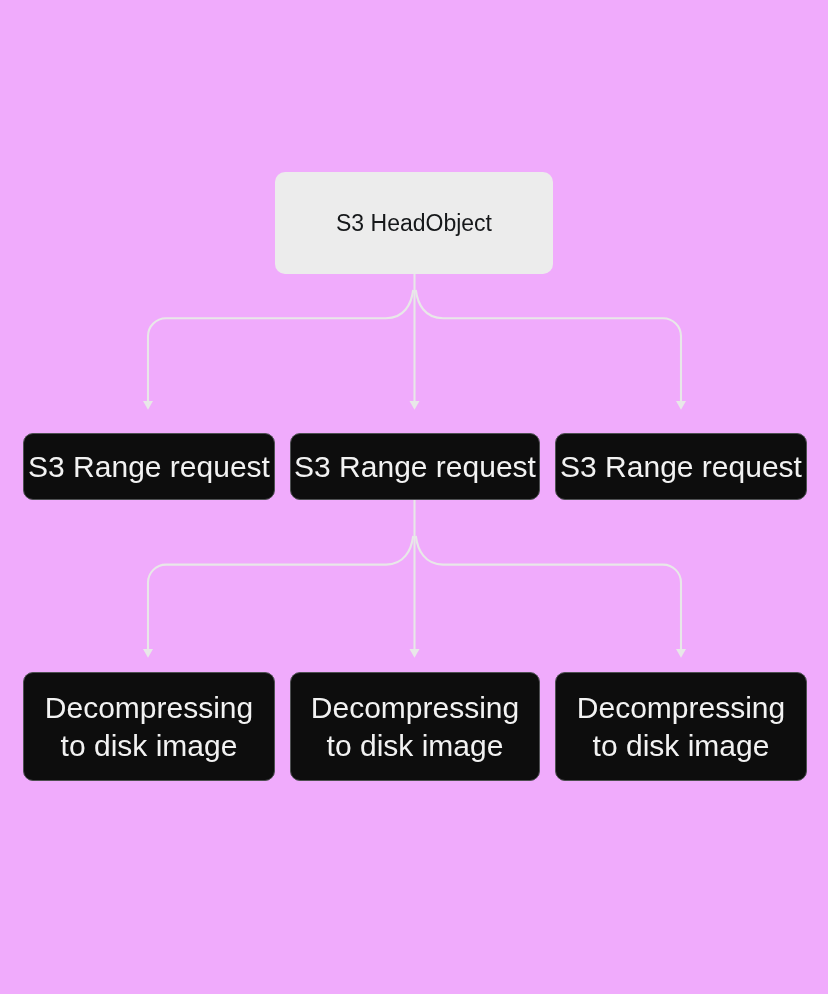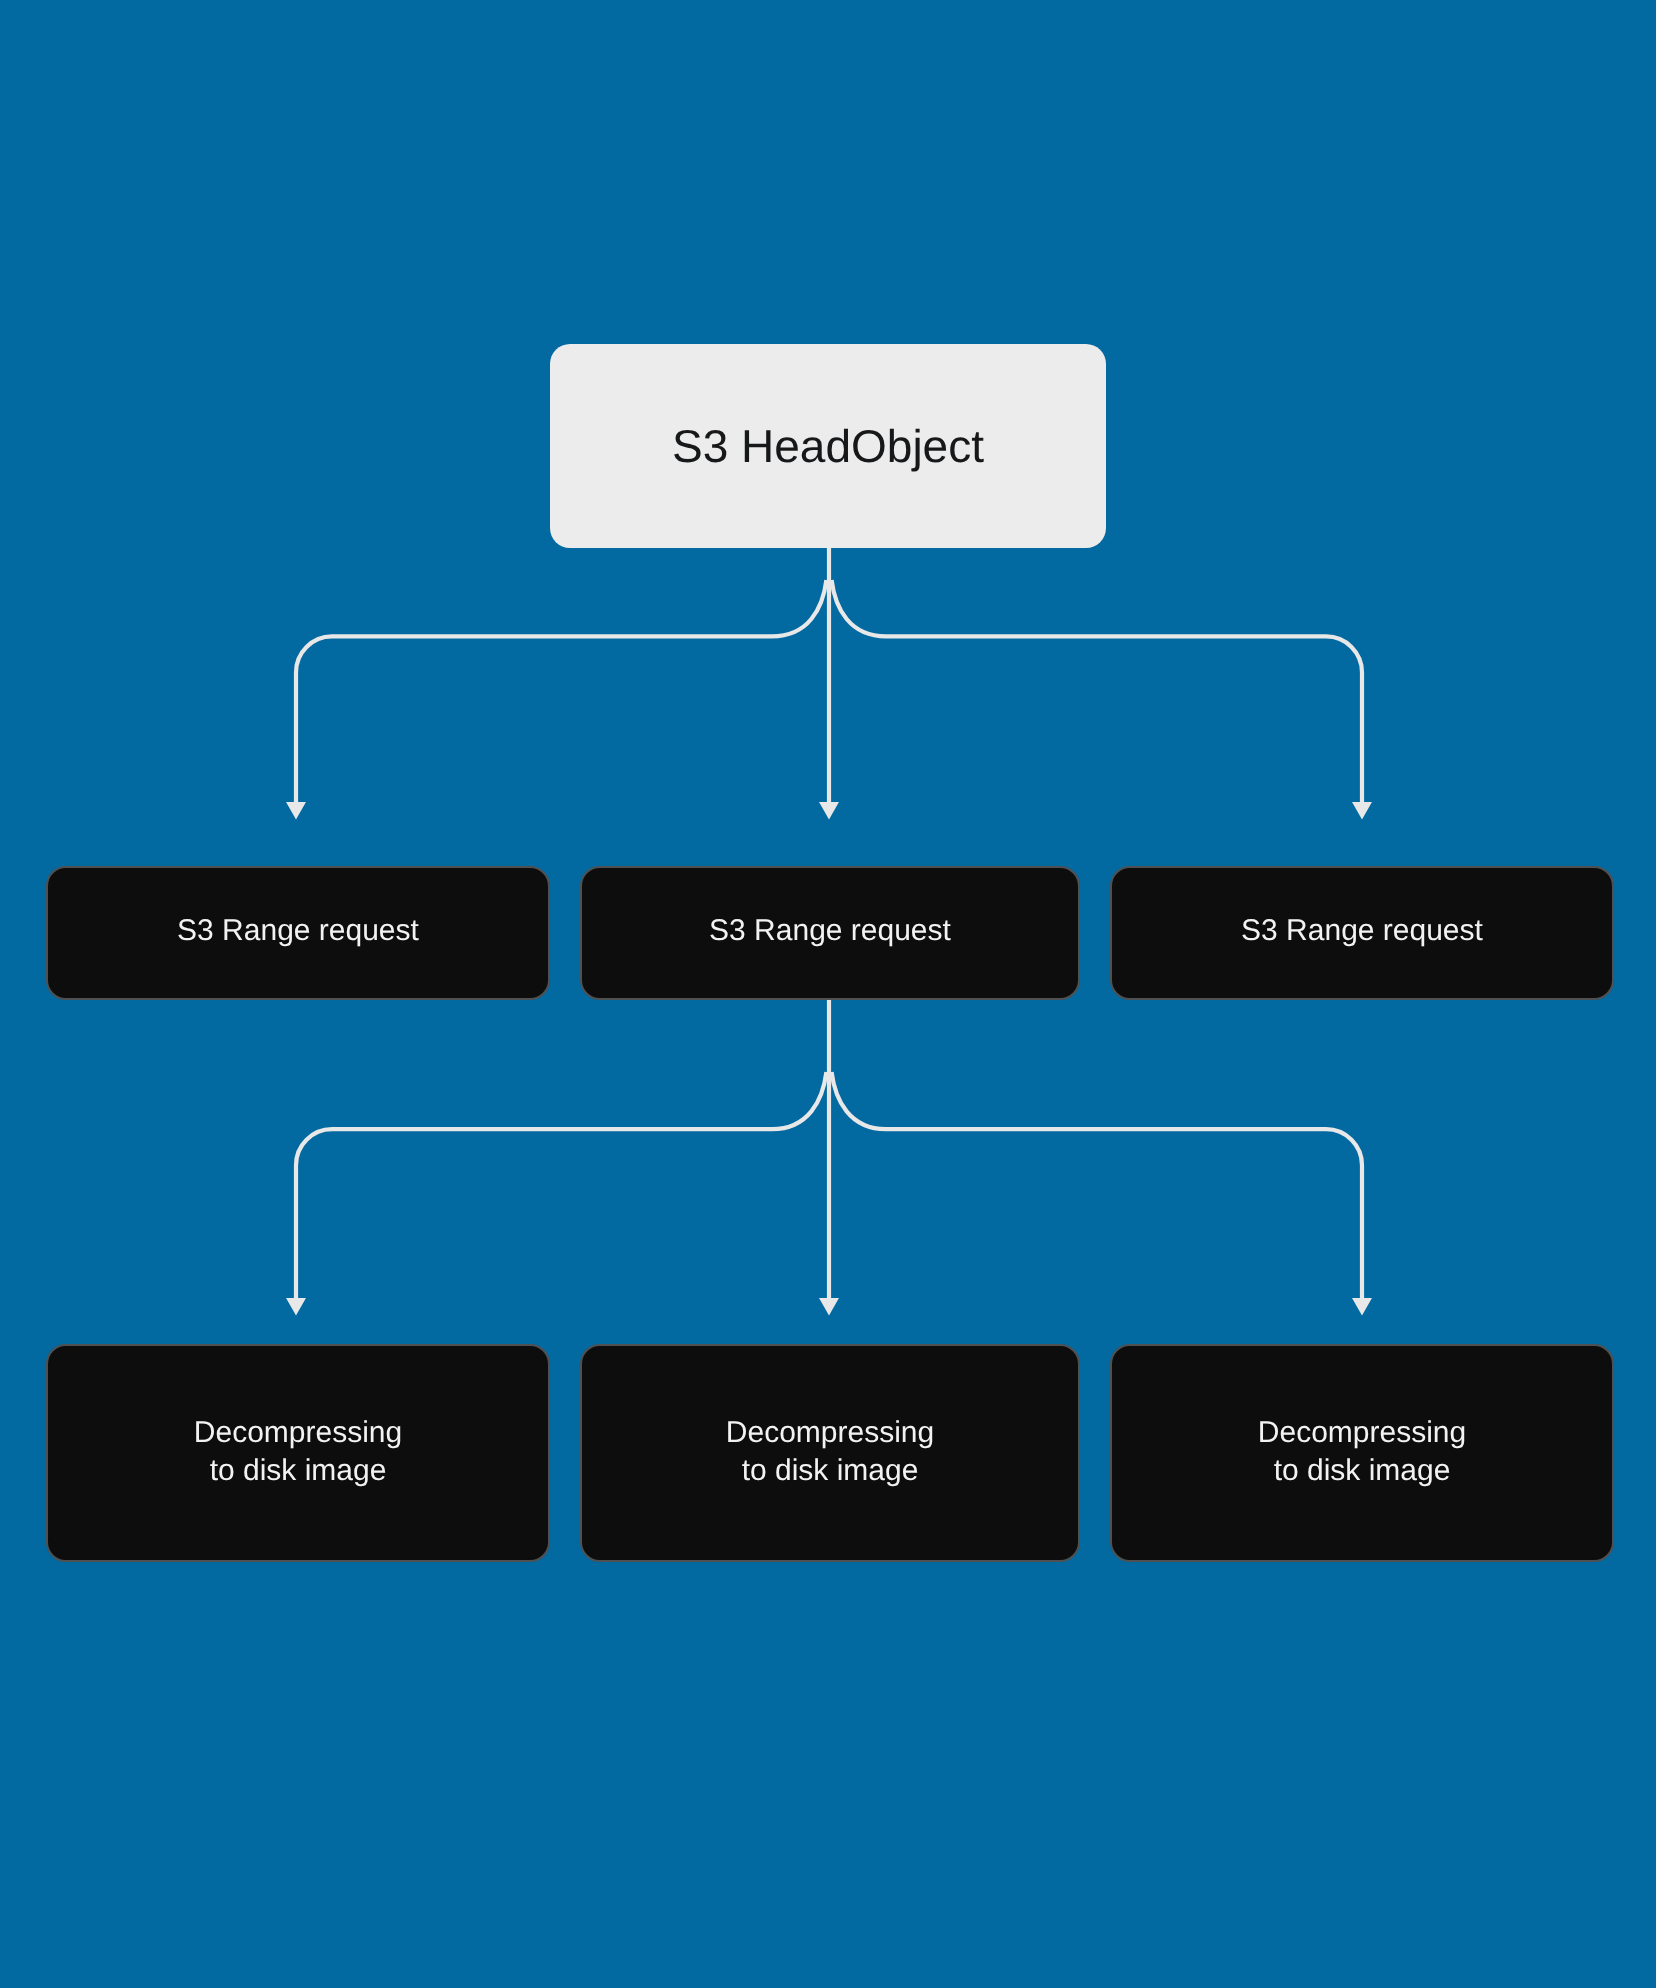--- a/index.html
+++ b/index.html
@@ -10,21 +10,21 @@
   body {
     width: 828px;
     height: 994px;
     overflow: hidden;
     font-family: "Liberation Sans", sans-serif;
   }
   #canvas {
     position: relative;
     width: 828px;
     height: 994px;
-    background: #0369a1;
+    background: #f0abfc;
   }
   #edges {
     position: absolute;
     left: 0;
     top: 0;
     width: 828px;
     height: 994px;
     pointer-events: none;
   }
   .node {
@@ -41,21 +41,21 @@
   .node-root {
     background: #ececec;
     color: #16181a;
     border: none;
     font-size: 23px;
   }
   .node-dark {
     background: #0d0d0d;
     color: #f2f2f2;
     border: 1.6px solid #4e5052;
-    font-size: 15px;
+    font-size: 30px;
   }
 </style>
 </head>
 <body>
 
 <div id="canvas">
 
   <svg id="edges" viewBox="0 0 828 994" width="828" height="994" xmlns="http://www.w3.org/2000/svg">
     <defs>
       <marker id="arrowhead" markerWidth="11" markerHeight="11" refX="2.2" refY="5.5" orient="auto" markerUnits="userSpaceOnUse">

